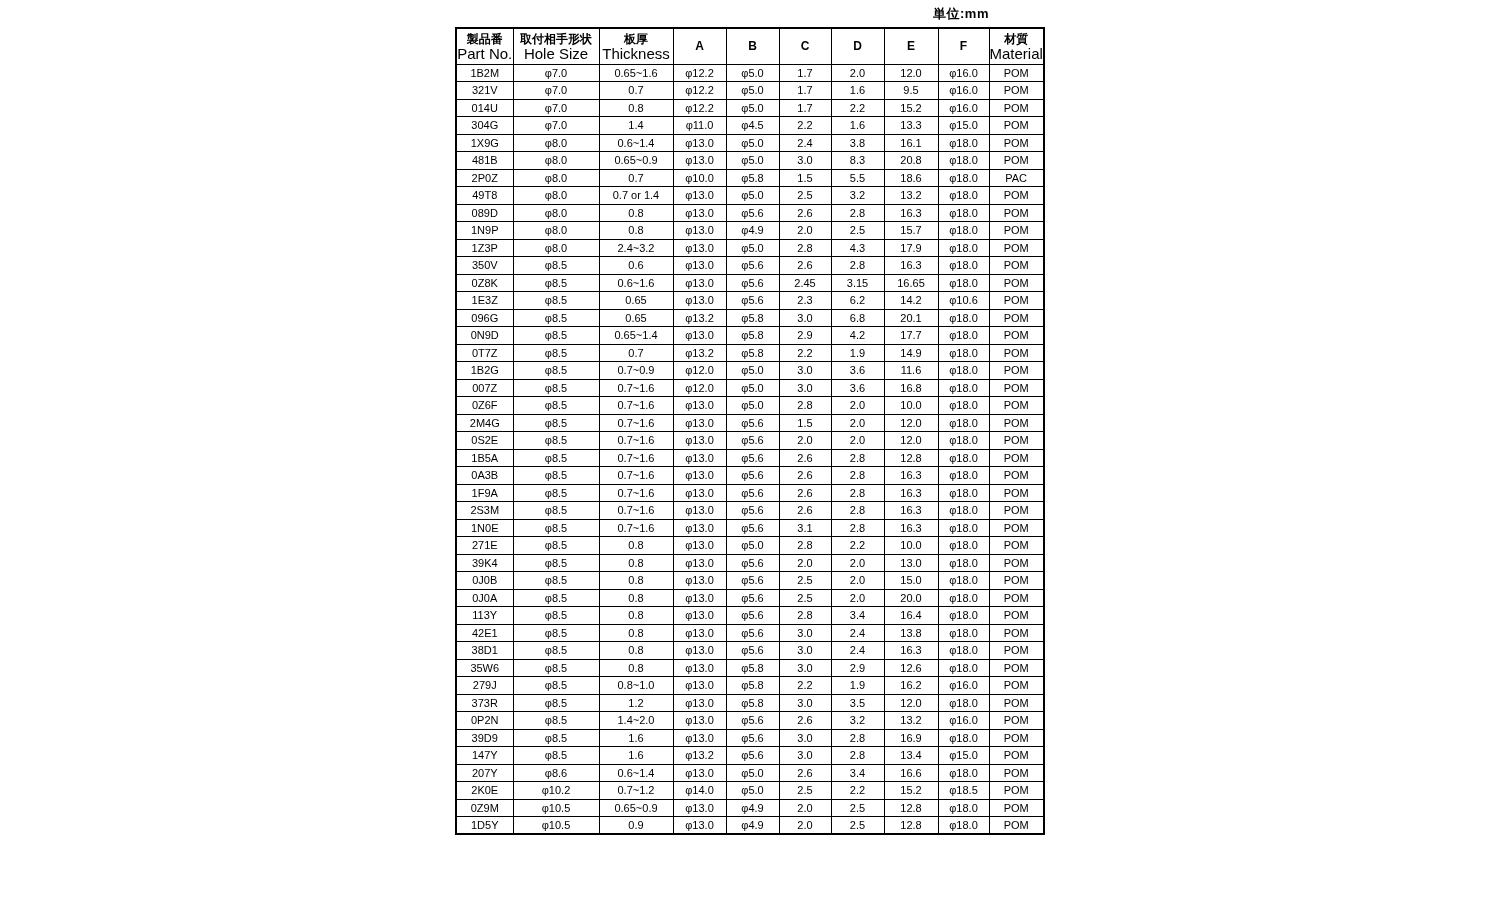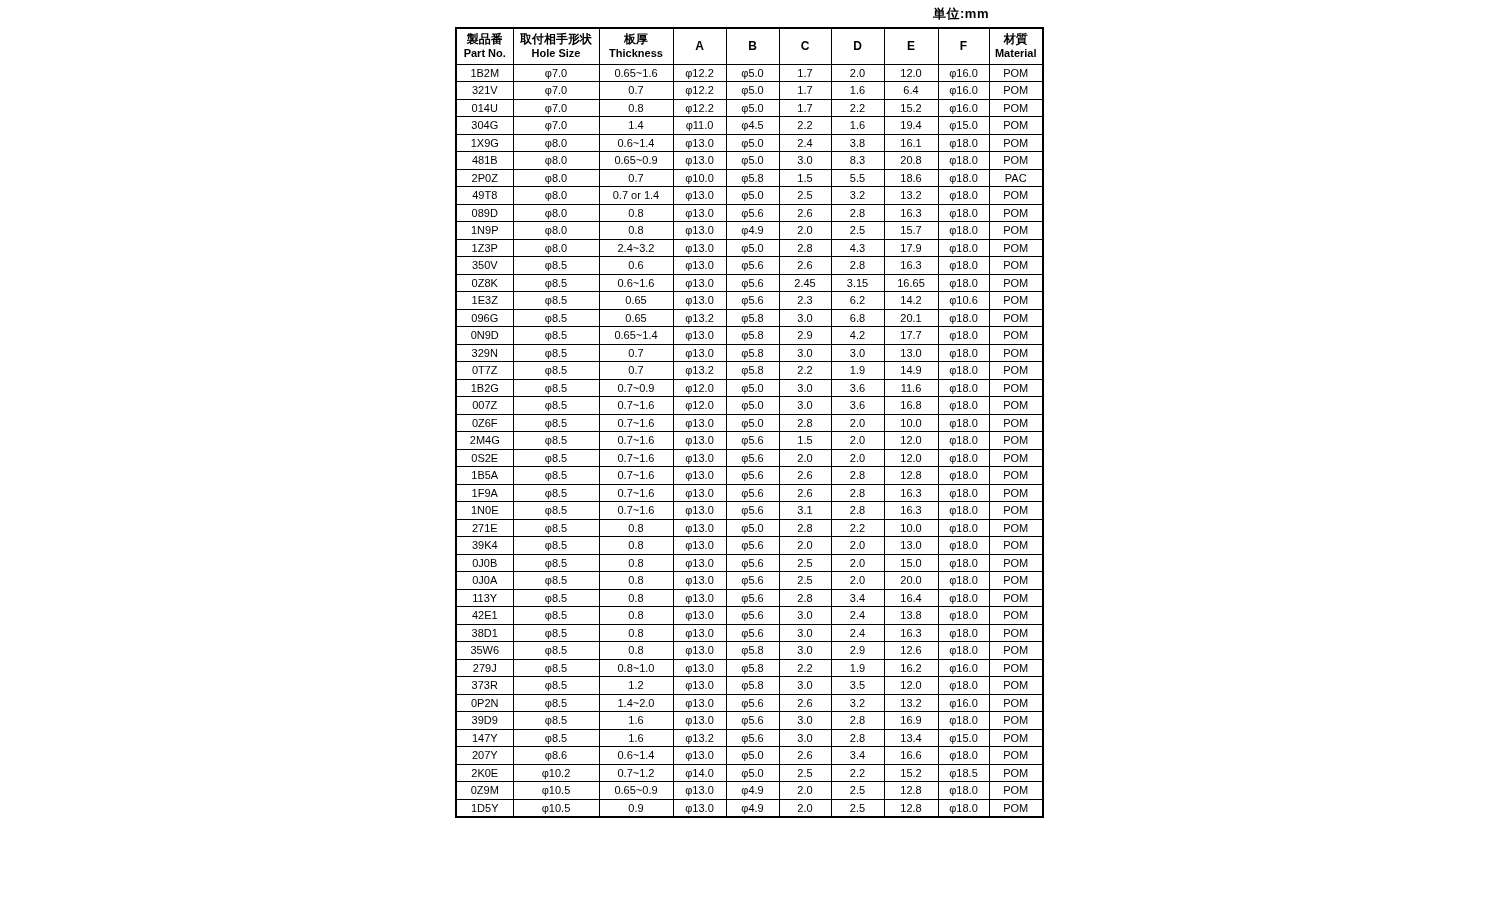--- a/index.html
+++ b/index.html
@@ -48,22 +48,22 @@
     height: 17.5px;
   }
   .hdr-line1 {
     display: block;
     font-size: 12px;
     font-weight: bold;
     line-height: 15px;
   }
   .hdr-line2 {
     display: block;
-    font-size: 11px;
-    font-weight: bold;
+    font-size: 15px;
+    font-weight: normal;
     line-height: 13px;
   }
   .spec-table td {
     font-size: 11px;
     line-height: 16px;
   }
 </style>
 </head>
 <body>
 
@@ -136,21 +136,21 @@
           <td>POM</td>
         </tr>
         <tr>
           <td>321V</td>
           <td>φ7.0</td>
           <td>0.7</td>
           <td>φ12.2</td>
           <td>φ5.0</td>
           <td>1.7</td>
           <td>1.6</td>
-          <td>6.4</td>
+          <td>9.5</td>
           <td>φ16.0</td>
           <td>POM</td>
         </tr>
         <tr>
           <td>014U</td>
           <td>φ7.0</td>
           <td>0.8</td>
           <td>φ12.2</td>
           <td>φ5.0</td>
           <td>1.7</td>
@@ -160,21 +160,21 @@
           <td>POM</td>
         </tr>
         <tr>
           <td>304G</td>
           <td>φ7.0</td>
           <td>1.4</td>
           <td>φ11.0</td>
           <td>φ4.5</td>
           <td>2.2</td>
           <td>1.6</td>
-          <td>19.4</td>
+          <td>13.3</td>
           <td>φ15.0</td>
           <td>POM</td>
         </tr>
         <tr>
           <td>1X9G</td>
           <td>φ8.0</td>
           <td>0.6~1.4</td>
           <td>φ13.0</td>
           <td>φ5.0</td>
           <td>2.4</td>
@@ -309,32 +309,20 @@
           <td>0.65~1.4</td>
           <td>φ13.0</td>
           <td>φ5.8</td>
           <td>2.9</td>
           <td>4.2</td>
           <td>17.7</td>
           <td>φ18.0</td>
           <td>POM</td>
         </tr>
         <tr>
-          <td>329N</td>
-          <td>φ8.5</td>
-          <td>0.7</td>
-          <td>φ13.0</td>
-          <td>φ5.8</td>
-          <td>3.0</td>
-          <td>3.0</td>
-          <td>13.0</td>
-          <td>φ18.0</td>
-          <td>POM</td>
-        </tr>
-        <tr>
           <td>0T7Z</td>
           <td>φ8.5</td>
           <td>0.7</td>
           <td>φ13.2</td>
           <td>φ5.8</td>
           <td>2.2</td>
           <td>1.9</td>
           <td>14.9</td>
           <td>φ18.0</td>
           <td>POM</td>
@@ -405,21 +393,45 @@
           <td>0.7~1.6</td>
           <td>φ13.0</td>
           <td>φ5.6</td>
           <td>2.6</td>
           <td>2.8</td>
           <td>12.8</td>
           <td>φ18.0</td>
           <td>POM</td>
         </tr>
         <tr>
+          <td>0A3B</td>
+          <td>φ8.5</td>
+          <td>0.7~1.6</td>
+          <td>φ13.0</td>
+          <td>φ5.6</td>
+          <td>2.6</td>
+          <td>2.8</td>
+          <td>16.3</td>
+          <td>φ18.0</td>
+          <td>POM</td>
+        </tr>
+        <tr>
           <td>1F9A</td>
+          <td>φ8.5</td>
+          <td>0.7~1.6</td>
+          <td>φ13.0</td>
+          <td>φ5.6</td>
+          <td>2.6</td>
+          <td>2.8</td>
+          <td>16.3</td>
+          <td>φ18.0</td>
+          <td>POM</td>
+        </tr>
+        <tr>
+          <td>2S3M</td>
           <td>φ8.5</td>
           <td>0.7~1.6</td>
           <td>φ13.0</td>
           <td>φ5.6</td>
           <td>2.6</td>
           <td>2.8</td>
           <td>16.3</td>
           <td>φ18.0</td>
           <td>POM</td>
         </tr>

